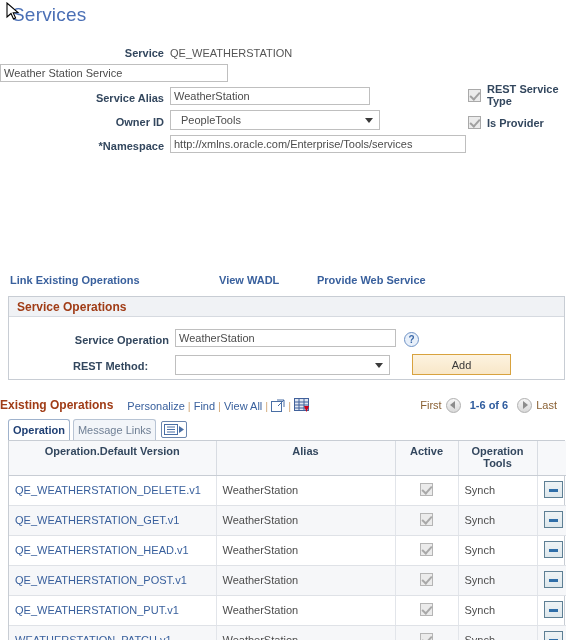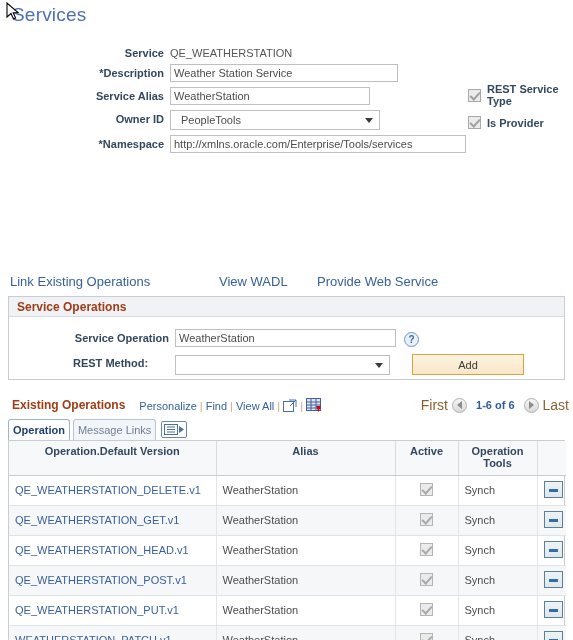--- a/index.html
+++ b/index.html
@@ -21,21 +21,21 @@
     font-size: 19px; color: #4a6fb5; font-weight: normal;
     letter-spacing: .2px;
   }
   .cursor-arrow {
     position: absolute; left: 6px; top: 2px;
     width: 14px; height: 20px; pointer-events: none;
   }
 
   
   .form-area { position: absolute; left: 0; top: 44px; width: 573px; }
-  .frow { display: flex; align-items: flex-start; margin-bottom: 5px; }
+  .frow { display: flex; align-items: center; margin-bottom: 5px; }
   .flabel {
     width: 170px; text-align: right; padding-right: 6px;
     font-weight: bold; font-size: 11px; color: #33475e;
     padding-top: 3px; white-space: nowrap;
   }
   .fval { flex: 1; }
   .static-val { padding-top: 3px; color: #555555; font-size: 11px; }
 
   input.txt {
     font-family: "Liberation Sans", sans-serif;
@@ -81,22 +81,23 @@
     content: ""; position: absolute;
     left: 3px; top: 0px; width: 4px; height: 8px;
     border: solid #a0a0a0; border-width: 0 2px 2px 0;
     transform: rotate(42deg);
   }
   .chk-label { font-weight: bold; font-size: 11px; color: #33475e; }
 
   
   .link-row { position: absolute; left: 0; top: 272px; width: 573px; height: 22px; }
   a.lnk {
-    color: #39609d; text-decoration: none; font-size: 13px;
+    color: #39609d; text-decoration: none; font-size: 11px;
     cursor: pointer;
+    font-weight: bold;
   }
   .link-row .l1 { position: absolute; left: 10px; top: 2px; }
   .link-row .l2 { position: absolute; left: 219px; top: 2px; }
   .link-row .l3 { position: absolute; left: 317px; top: 2px; }
 
   
   .groupbox {
     position: absolute; left: 8px; top: 296px;
     width: 557px; height: 84px;
     border: 1px solid #c8cdd4; background: #ffffff;
@@ -118,47 +119,47 @@
     font-size: 10px; font-weight: bold; text-align: center;
     line-height: 13px; vertical-align: middle; margin-left: 5px;
     cursor: pointer;
   }
 
   .btn-add {
     font-family: "Liberation Sans", sans-serif;
     font-size: 11px; color: #3a3a3a;
     background: linear-gradient(to bottom, #fdf3e0 0%, #f8e7c8 100%);
     border: 1px solid #d8a23e;
-    width: 112px; height: 21px; cursor: pointer; padding: 0;
+    width: 99px; height: 21px; cursor: pointer; padding: 0;
   }
 
   
   .grid-hdr {
-    position: absolute; left: 12px; top: 394px; width: 557px; height: 22px;
+    position: absolute; left: 0; top: 394px; width: 557px; height: 22px;
     display: flex; align-items: center;
   }
   .grid-title {
     font-weight: bold; font-size: 12px; color: #a03c16;
     margin-right: 14px;
   }
   .grid-links { font-size: 11px; color: #c07a28; white-space: nowrap; }
   .grid-links a { color: #39609d; text-decoration: none; }
   .sep { color: #d0a878; margin: 0 3px; }
 
   .icon-newwin {
     display: inline-block; width: 14px; height: 13px;
     vertical-align: -2px; cursor: pointer;
   }
   .icon-grid {
     display: inline-block; width: 16px; height: 15px;
     vertical-align: -3px; cursor: pointer;
   }
 
   .pager { margin-left: auto; display: flex; align-items: center; white-space: nowrap; }
-  .pager-txt { font-size: 14px; color: #8a6134; }
+  .pager-txt { font-size: 11px; color: #8a6134; }
   .pager-count { font-size: 11px; color: #2f5c9e; font-weight: bold; margin: 0 5px; }
   .circ-btn {
     width: 15px; height: 15px; border-radius: 50%;
     background: linear-gradient(to bottom,#f6f6f6,#d9d9d9);
     border: 1px solid #b0b0b0; margin: 0 4px;
     position: relative; cursor: pointer; flex: none;
   }
   .circ-btn::after {
     content: ""; position: absolute; top: 50%; left: 50%;
     width: 0; height: 0;
@@ -266,21 +267,20 @@
 
       <div style="width:470px;">
         <div class="frow">
           <div class="flabel">Service</div>
           <div class="fval">
             <div class="static-val">QE_WEATHERSTATION</div>
           </div>
         </div>
 
         <div class="frow">
-          <div class="flabel">*Description</div>
           <div class="fval">
             <input class="txt" style="width: 228px;" type="text" value="Weather Station Service">
           </div>
         </div>
 
 
         <div class="frow" style="margin-top:4px;">
           <div class="flabel">Service Alias</div>
           <div class="fval">
             <input class="txt" style="width: 200px;" type="text" value="WeatherStation">

